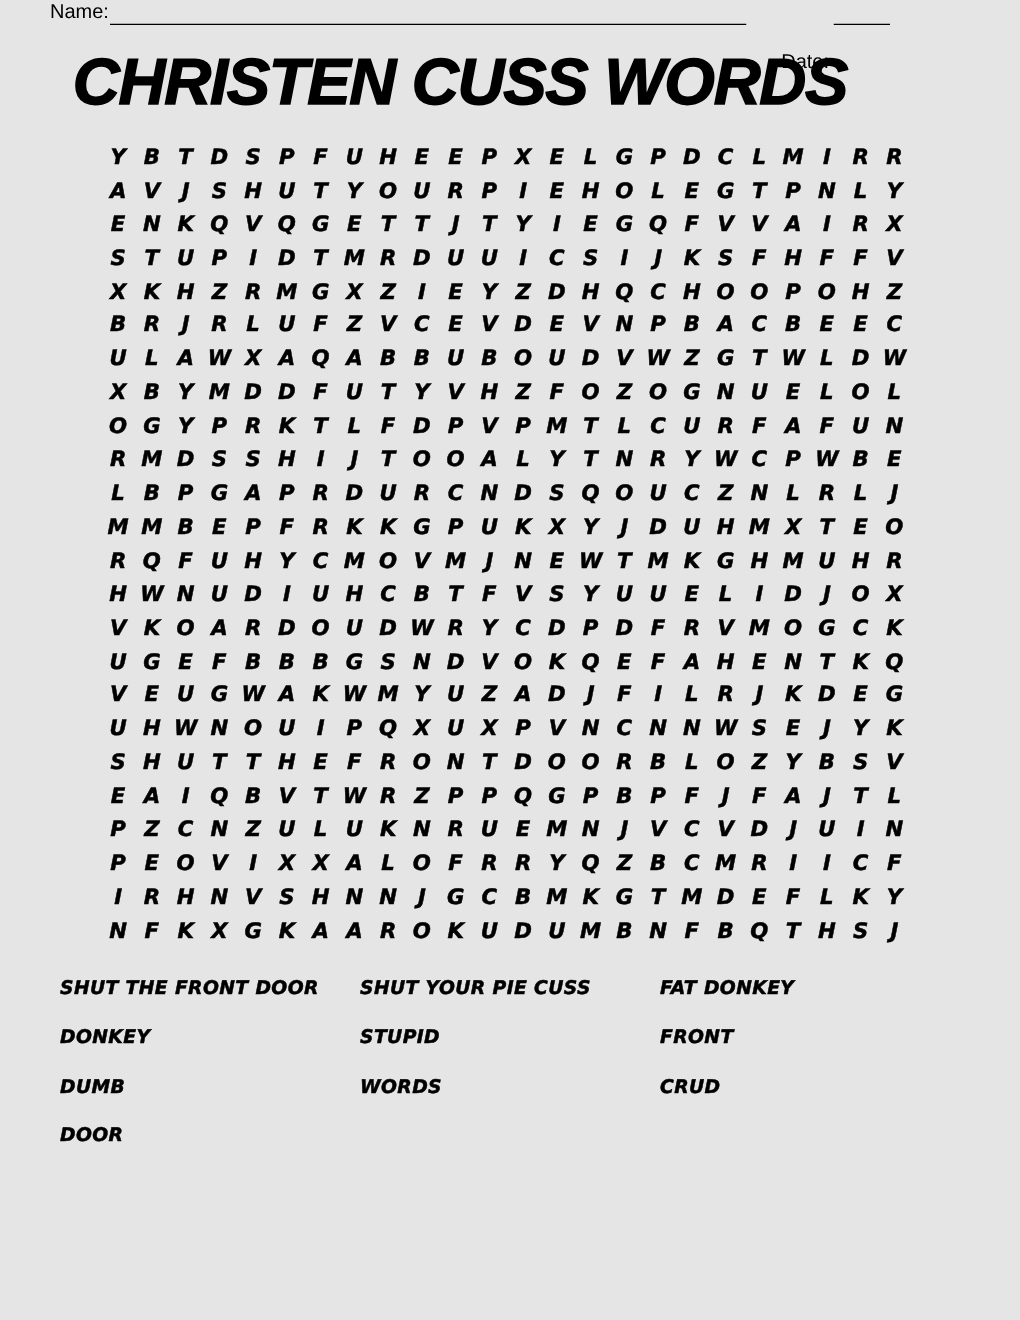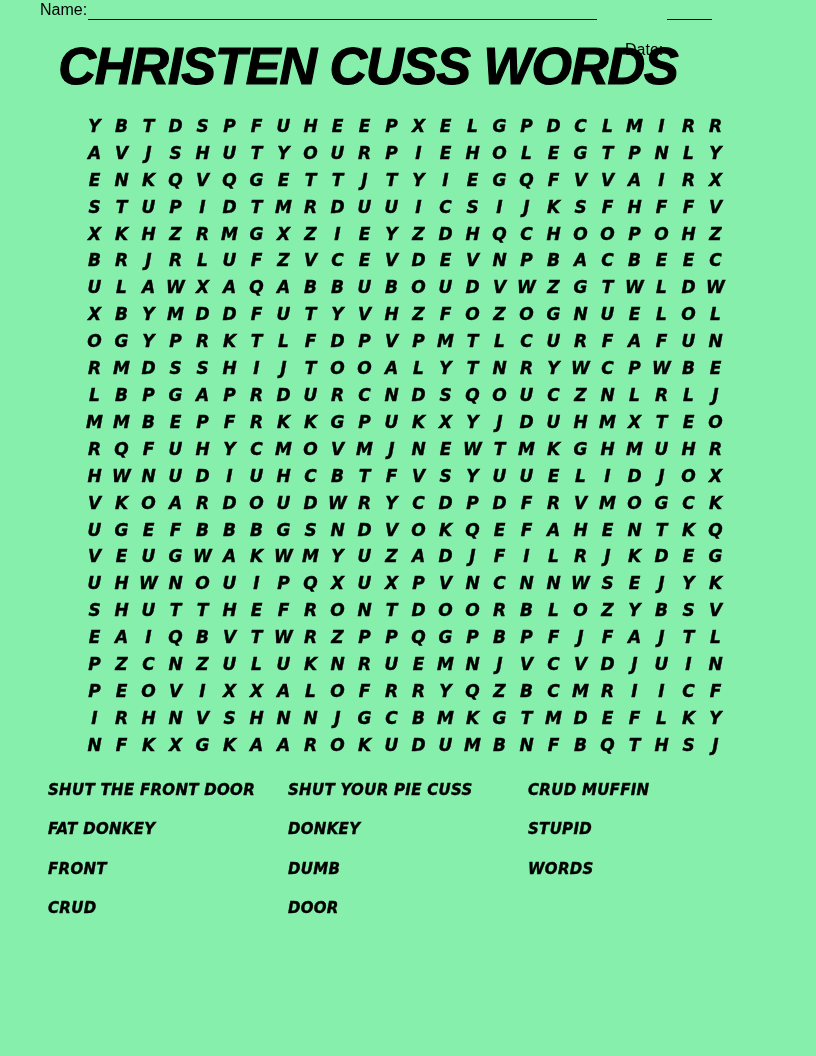--- a/index.html
+++ b/index.html
@@ -4,21 +4,21 @@
 <style>
   html, body {
     margin: 0;
     padding: 0;
     background: #ffffff;
   }
   .sheet {
     position: relative;
     width: 816px;
     height: 1056px;
-    background: #86efac;
+    background: #e5e5e5;
     color: #000000;
     overflow: hidden;
   }
 
   
   .hdr-label {
     position: absolute;
     top: 1px;
     font-family: "Liberation Sans", sans-serif;
     font-size: 16px;
@@ -687,21 +687,20 @@
       <span class="cell">Q</span>
       <span class="cell">T</span>
       <span class="cell">H</span>
       <span class="cell">S</span>
       <span class="cell">J</span>
     </div>
 
   <div class="word-list" id="word-list">
       <div class="word">SHUT THE FRONT DOOR</div>
       <div class="word">SHUT YOUR PIE CUSS</div>
-      <div class="word">CRUD MUFFIN</div>
       <div class="word">FAT DONKEY</div>
       <div class="word">DONKEY</div>
       <div class="word">STUPID</div>
       <div class="word">FRONT</div>
       <div class="word">DUMB</div>
       <div class="word">WORDS</div>
       <div class="word">CRUD</div>
       <div class="word">DOOR</div>
     </div>
 

